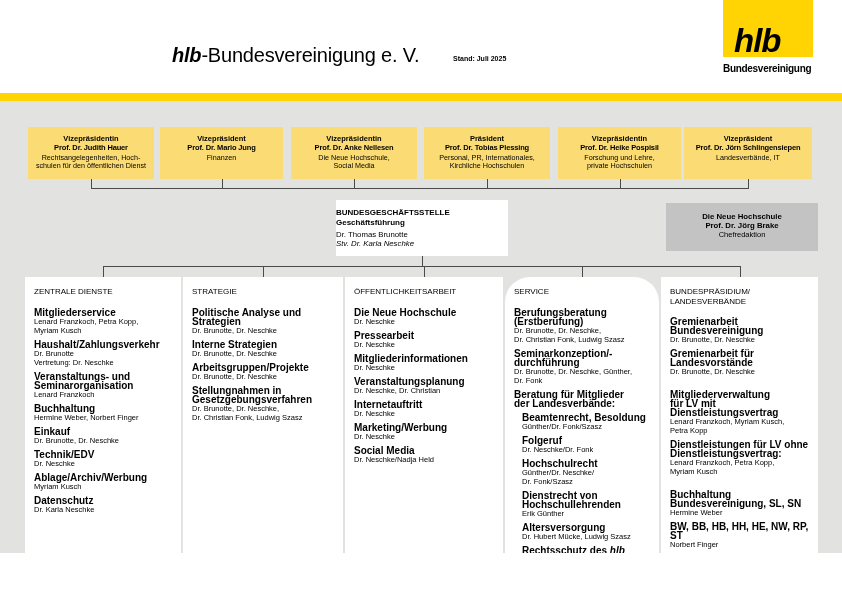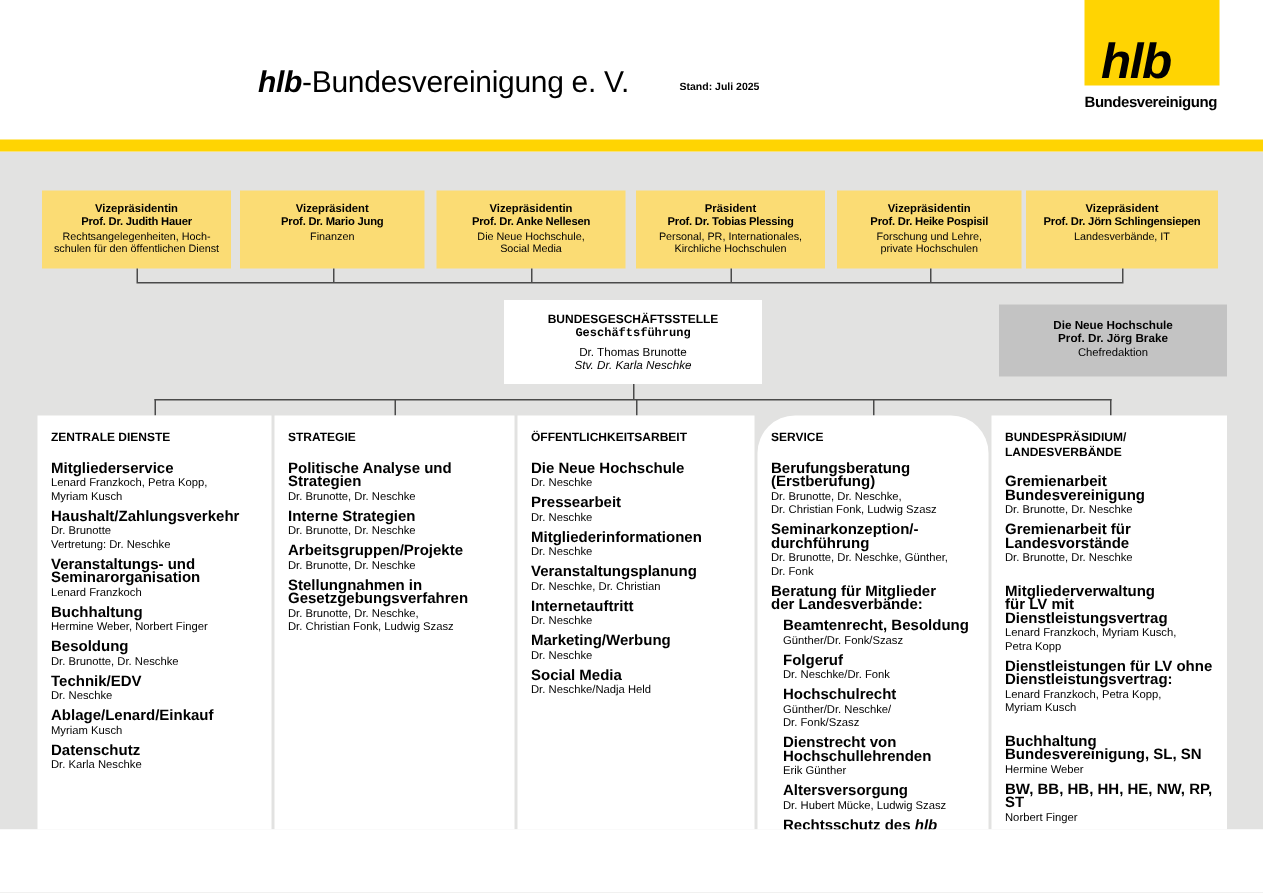--- a/index.html
+++ b/index.html
@@ -29,38 +29,38 @@
     position:absolute; top:127px; height:52px; background:var(--box-yellow,#fbdc74);
     text-align:center; padding-top:7px;
   }
   .bb-role  { font-size:7.5px; font-weight:bold; line-height:9px; white-space:nowrap; }
   .bb-name  { font-size:7.5px; font-weight:bold; line-height:9px; letter-spacing:-0.15px; white-space:nowrap; }
   .bb-desc  { font-size:7.2px; line-height:8.5px; white-space:pre-line; margin-top:1.5px; }
 
   
   .office-box {
     position:absolute; left:336px; top:200px; width:172px; height:56px;
-    background:#ffffff; text-align:center; padding-top:8px;
+    background:#ffffff; text-align:left; padding-top:8px;
   }
   .ob-l1 { font-size:8px; font-weight:bold; line-height:9.5px; }
-  .ob-l2 { font-size:8px; font-weight:bold; line-height:9.5px;font-family:Liberation Mono, monospace; }
+  .ob-l2 { font-size:8px; font-weight:bold; line-height:9.5px; }
   .ob-n  { font-size:7.8px; line-height:9px; margin-top:3px; }
   .ob-n2 { font-size:7.8px; line-height:9px;font-style:italic; }
 
   
   .dnh-box {
     position:absolute; left:666px; top:203px; width:152px; height:48px;
     background:var(--dnh-gray,#c3c3c3); text-align:center; padding-top:9px;
   }
   .dnh-l { font-size:7.8px; font-weight:bold; line-height:9px; }
   .dnh-s { font-size:7.5px; line-height:9px; }
 
   
   .col { position:absolute; top:277px; height:301px; background:#ffffff; padding:10px 8px 0 9px; }
-  .col-header { font-size:8px; font-weight:bold; line-height:9.5px; white-space:pre-line; margin-bottom:11px; }
+  .col-header { font-size:8px; font-weight:normal; line-height:9.5px; white-space:pre-line; margin-bottom:11px; }
   .entry { margin-top:5px; }
   .entry.first { margin-top:0; }
   .entry.gap { margin-top:14px; }
   .entry.indent { padding-left:8px; }
   .e-title { font-size:10px; font-weight:bold; line-height:9px; white-space:pre-line; }
   .e-title .ital { font-style:italic; }
   .e-names { font-size:7.5px; line-height:9px; white-space:pre-line; }
 </style>
 </head>
 <body>
@@ -159,29 +159,29 @@
       <div class="entry">
         <div class="e-title"><span>Veranstaltungs- und
 Seminarorganisation</span></div>
         <div class="e-names">Lenard Franzkoch</div>
       </div>
       <div class="entry">
         <div class="e-title"><span>Buchhaltung</span></div>
         <div class="e-names">Hermine Weber, Norbert Finger</div>
       </div>
       <div class="entry">
-        <div class="e-title"><span>Besoldung</span></div>
+        <div class="e-title"><span>Einkauf</span></div>
         <div class="e-names">Dr. Brunotte, Dr. Neschke</div>
       </div>
       <div class="entry">
         <div class="e-title"><span>Technik/EDV</span></div>
         <div class="e-names">Dr. Neschke</div>
       </div>
       <div class="entry">
-        <div class="e-title"><span>Ablage/Lenard/Einkauf</span></div>
+        <div class="e-title"><span>Ablage/Archiv/Werbung</span></div>
         <div class="e-names">Myriam Kusch</div>
       </div>
       <div class="entry">
         <div class="e-title"><span>Datenschutz</span></div>
         <div class="e-names">Dr. Karla Neschke</div>
       </div>
     </div>
     <div class="col" style="left: 183px; width: 160px;">
       <div class="col-header">STRATEGIE</div>
       <div class="entry first">

